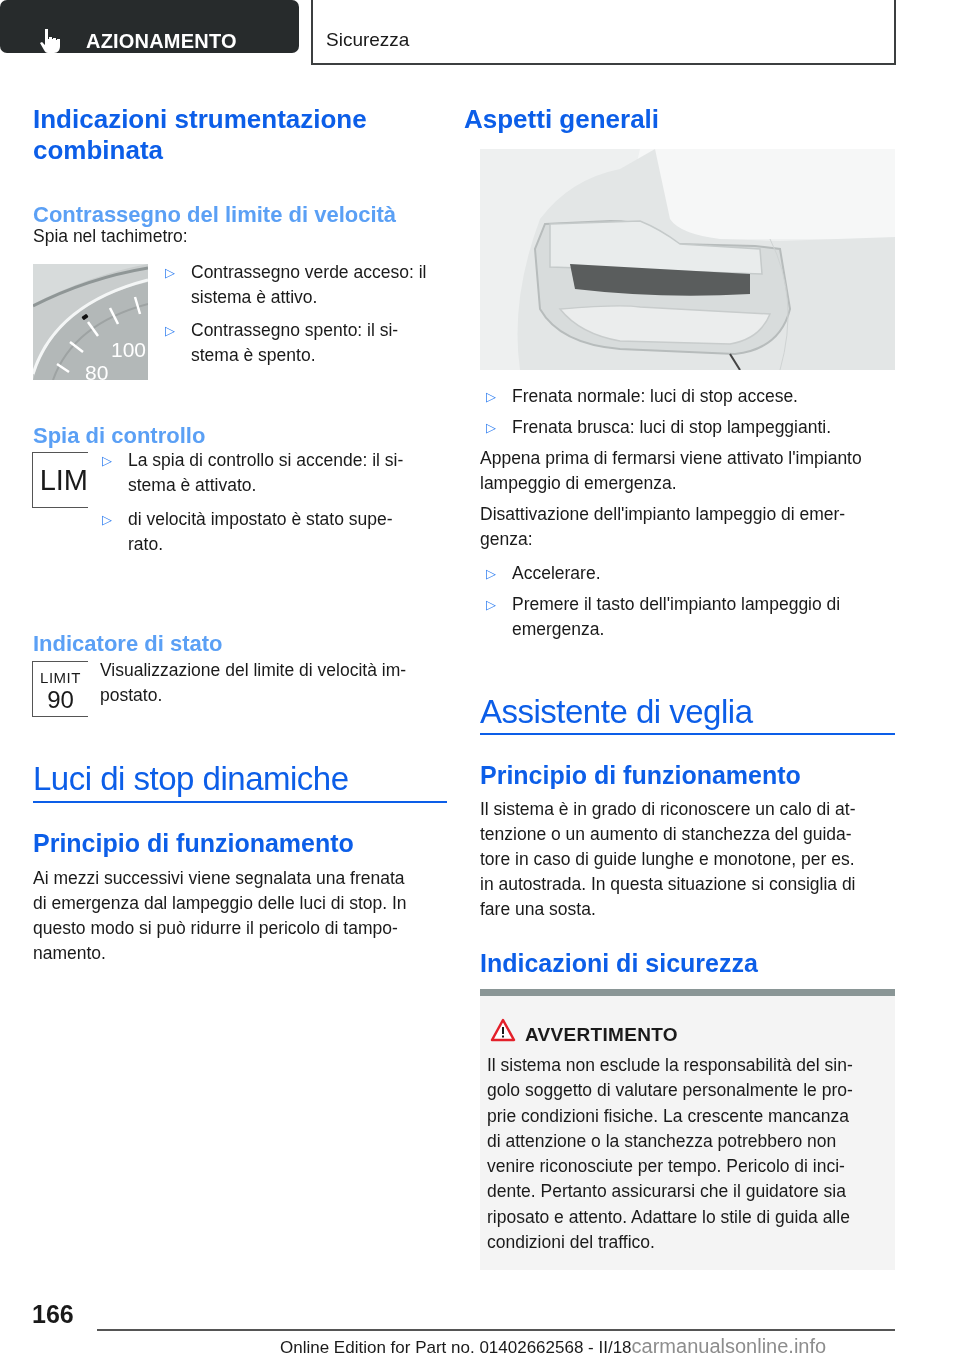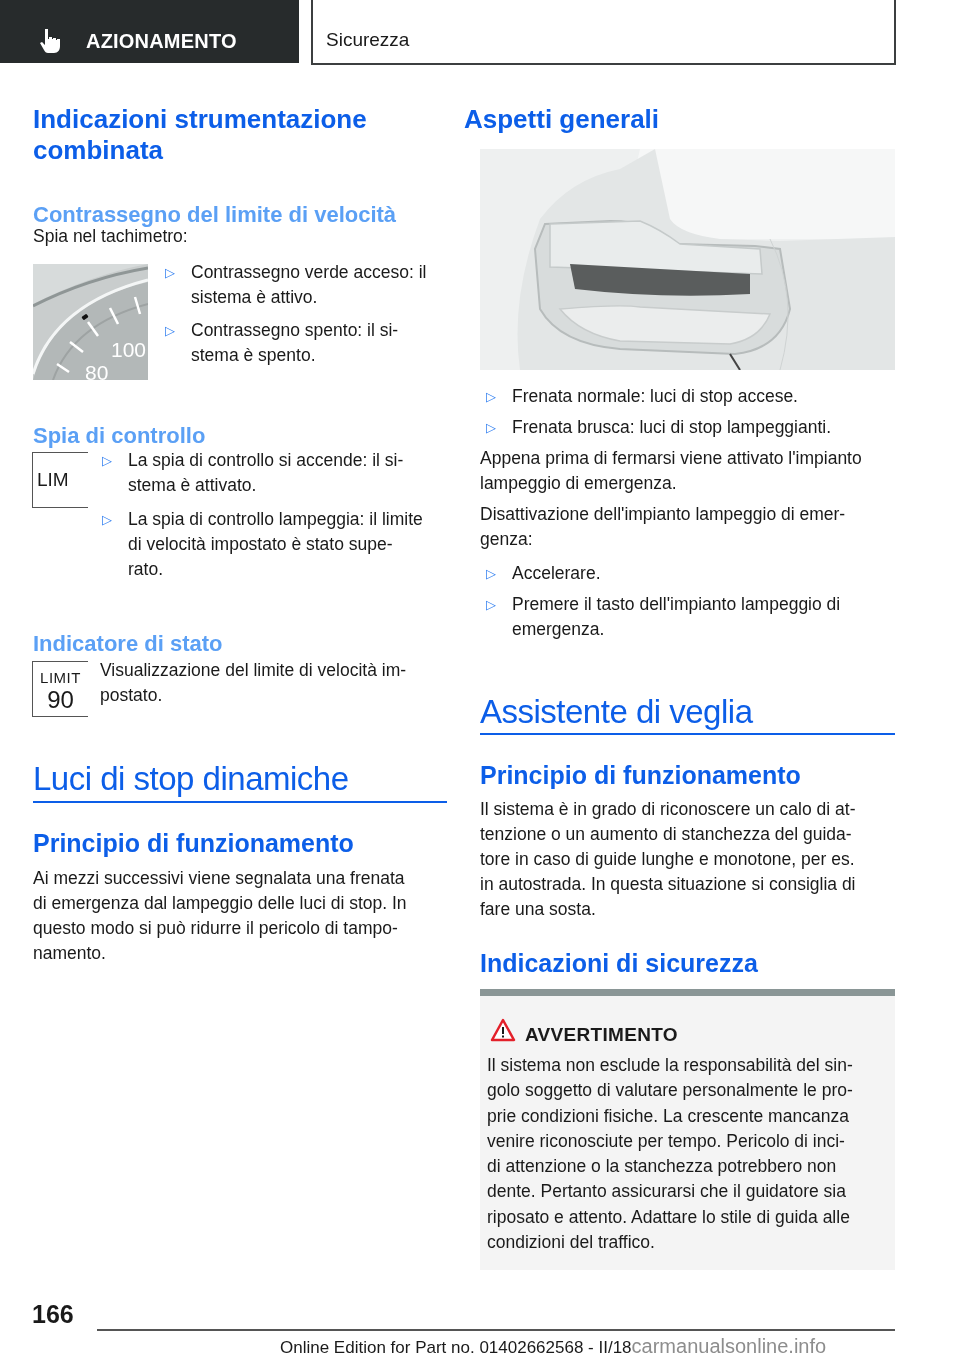--- a/index.html
+++ b/index.html
@@ -1,37 +1,37 @@
 <!DOCTYPE html>
 <html><head>
 <meta charset="utf-8">
 <style>
   * { box-sizing: border-box; margin: 0; padding: 0; }
   html, body { width: 960px; height: 1362px; background: #ffffff; overflow: hidden; }
   body { position: relative; font-family: "Liberation Sans", sans-serif; color: #1a1a1a; }
 
   
-  .hdr-tab { position: absolute; left: 0; top: 0; width: 299px; height: 63px; background: #272b2c; color: #fff; display: flex; align-items: center; }
+  .hdr-tab { position: absolute; left: 0; top: 0; width: 299px; height: 53px; background: #272b2c; color: #fff; display: flex; align-items: center; border-radius: 7px; }
   .hdr-tab .hand { position: absolute; left: 38px; top: 28px; width: 26px; height: 26px; }
   .hdr-tab .label { position: absolute; left: 86px; top: 30px; font-weight: bold; font-size: 20px; letter-spacing: 0.2px; }
   .hdr-box { position: absolute; left: 311px; top: -2px; width: 585px; height: 67px; border: 2px solid #3c3f40; border-top: none; background: #fff; }
   .hdr-box .label { position: absolute; left: 13px; top: 31px; font-size: 19px; color: #1a1a1a; }
 
   
   .h1 { position: absolute; color: #0c5ee8; font-weight: bold; font-size: 26px; line-height: 31px; }
   .h2 { position: absolute; color: #5ba0f5; font-weight: bold; font-size: 22px; line-height: 27px; margin-top: 12px; }
   .h2b { position: absolute; color: #0c5ee8; font-weight: bold; font-size: 25px; line-height: 30px; }
   .big { position: absolute; color: #0c5ee8; font-weight: normal; font-size: 33px; line-height: 40px; letter-spacing: -0.5px; }
   .rule { position: absolute; height: 2px; background: #0c5ee8; }
   .txt { position: absolute; font-size: 17.5px; line-height: 25px; color: #1a1a1a; }
   .bullet { position: absolute; font-size: 17.5px; line-height: 25px; color: #1a1a1a; padding-left: 28px; }
   .bullet .tri { position: absolute; left: 2px; top: 0; color: #2f7ef0; font-size: 13px; line-height: 25px; }
 
   
-  .lim-icon { position: absolute; left: 32px; top: 452px; width: 56px; height: 56px; border: 1.5px solid #555; border-right: none; background: #fff; font-size: 19px; line-height: 54px; padding-left: 4px; color: #1a1a1a; }
+  .lim-icon { position: absolute; left: 32px; top: 452px; width: 56px; height: 56px; border: 1.5px solid #555; border-right: none; background: #fff; font-size: 29px; line-height: 54px; padding-left: 4px; color: #1a1a1a; text-align: right; }
   .limit-icon { position: absolute; left: 32px; top: 661px; width: 56px; height: 56px; border: 1.5px solid #555; border-right: none; background: #fff; text-align: center; color: #1a1a1a; }
   .limit-icon .l1 { font-size: 15px; line-height: 20px; margin-top: 6px; display: block; letter-spacing: 0.5px; }
   .limit-icon .l2 { font-size: 24px; line-height: 24px; display: block; }
 
   .speedo { position: absolute; left: 33px; top: 264px; width: 115px; height: 116px; overflow: hidden; background: #c7cbcb; }
   .taillight { position: absolute; left: 480px; top: 149px; width: 415px; height: 221px; overflow: hidden; background: #eef0f0; }
 
   
   .warn { position: absolute; left: 480px; top: 989px; width: 415px; height: 281px; background: #f4f4f4; border-top: 7px solid #8a9696; }
   .warn .title { position: absolute; left: 45px; top: 28px; font-weight: bold; font-size: 19px; color: #1a1a1a; letter-spacing: 0.3px; }
@@ -98,21 +98,20 @@
 <div class="h2" style="left:33px;top:410px;">Spia di controllo</div>
 <div class="lim-icon">LIM</div>
 
 <div class="bullet" style="left:100px;top:448px;width:355px;">
   <span class="tri">▷</span>
   <div>La spia di controllo si accende: il si-</div>
   <div>stema è attivato.</div>
 </div>
 <div class="bullet" style="left:100px;top:507px;width:355px;">
   <span class="tri">▷</span>
-  <div>La spia di controllo lampeggia: il limite</div>
   <div>di velocità impostato è stato supe-</div>
   <div>rato.</div>
 </div>
 
 <div class="h2" style="left:33px;top:618px;">Indicatore di stato</div>
 <div class="limit-icon">
   <span class="l1">LIMIT</span>
   <span class="l2">90</span>
 </div>
 <div class="txt" style="left:100px;top:658px;width:355px;">
@@ -188,22 +187,22 @@
   <svg class="tri" viewBox="0 0 26 24">
     <path d="M13 2 L24 22 L2 22 Z" fill="#fff" stroke="#e3202a" stroke-width="2.5" stroke-linejoin="round"></path>
     <rect x="12" y="9" width="2" height="7" fill="#1a1a1a"></rect>
     <rect x="12" y="17.5" width="2" height="2" fill="#1a1a1a"></rect>
   </svg>
   <div class="title">AVVERTIMENTO</div>
   <div class="body">
     <div>Il sistema non esclude la responsabilità del sin-</div>
     <div>golo soggetto di valutare personalmente le pro-</div>
     <div>prie condizioni fisiche. La crescente mancanza</div>
+    <div>di attenzione o la stanchezza potrebbero non</div>
     <div>venire riconosciute per tempo. Pericolo di inci-</div>
-    <div>di attenzione o la stanchezza potrebbero non</div>
     <div>dente. Pertanto assicurarsi che il guidatore sia</div>
     <div>riposato e attento. Adattare lo stile di guida alle</div>
     <div>condizioni del traffico.</div>
   </div>
 </div>
 
 <div class="pagenum">166</div>
 <div class="foot-rule"></div>
 <div class="foot-text">
   <span>Online Edition for Part no. 01402662568 - II/18</span><span class="wm">carmanualsonline.info</span>

